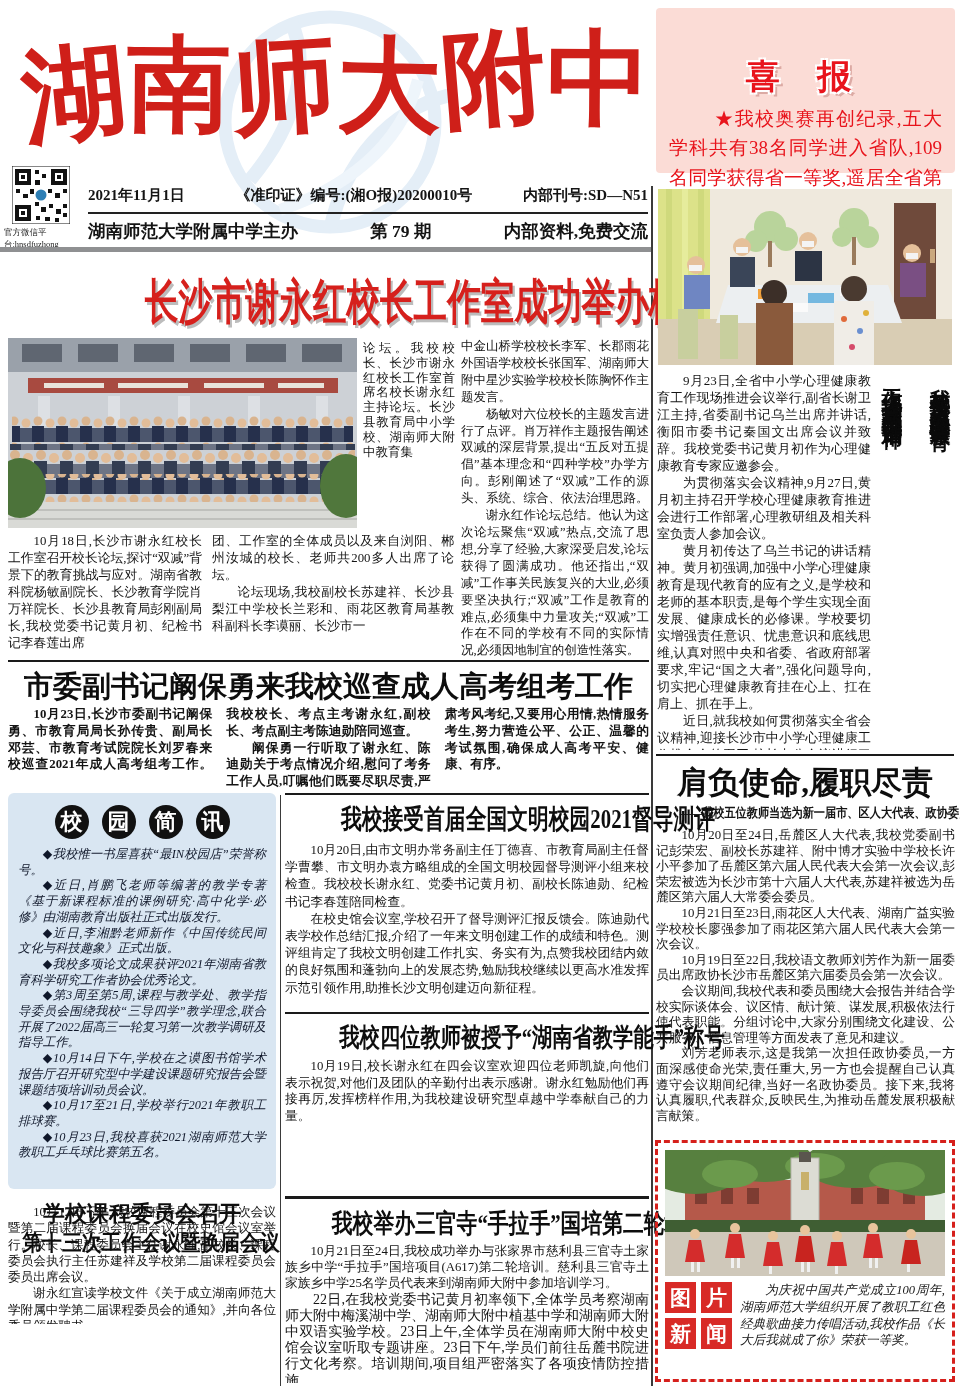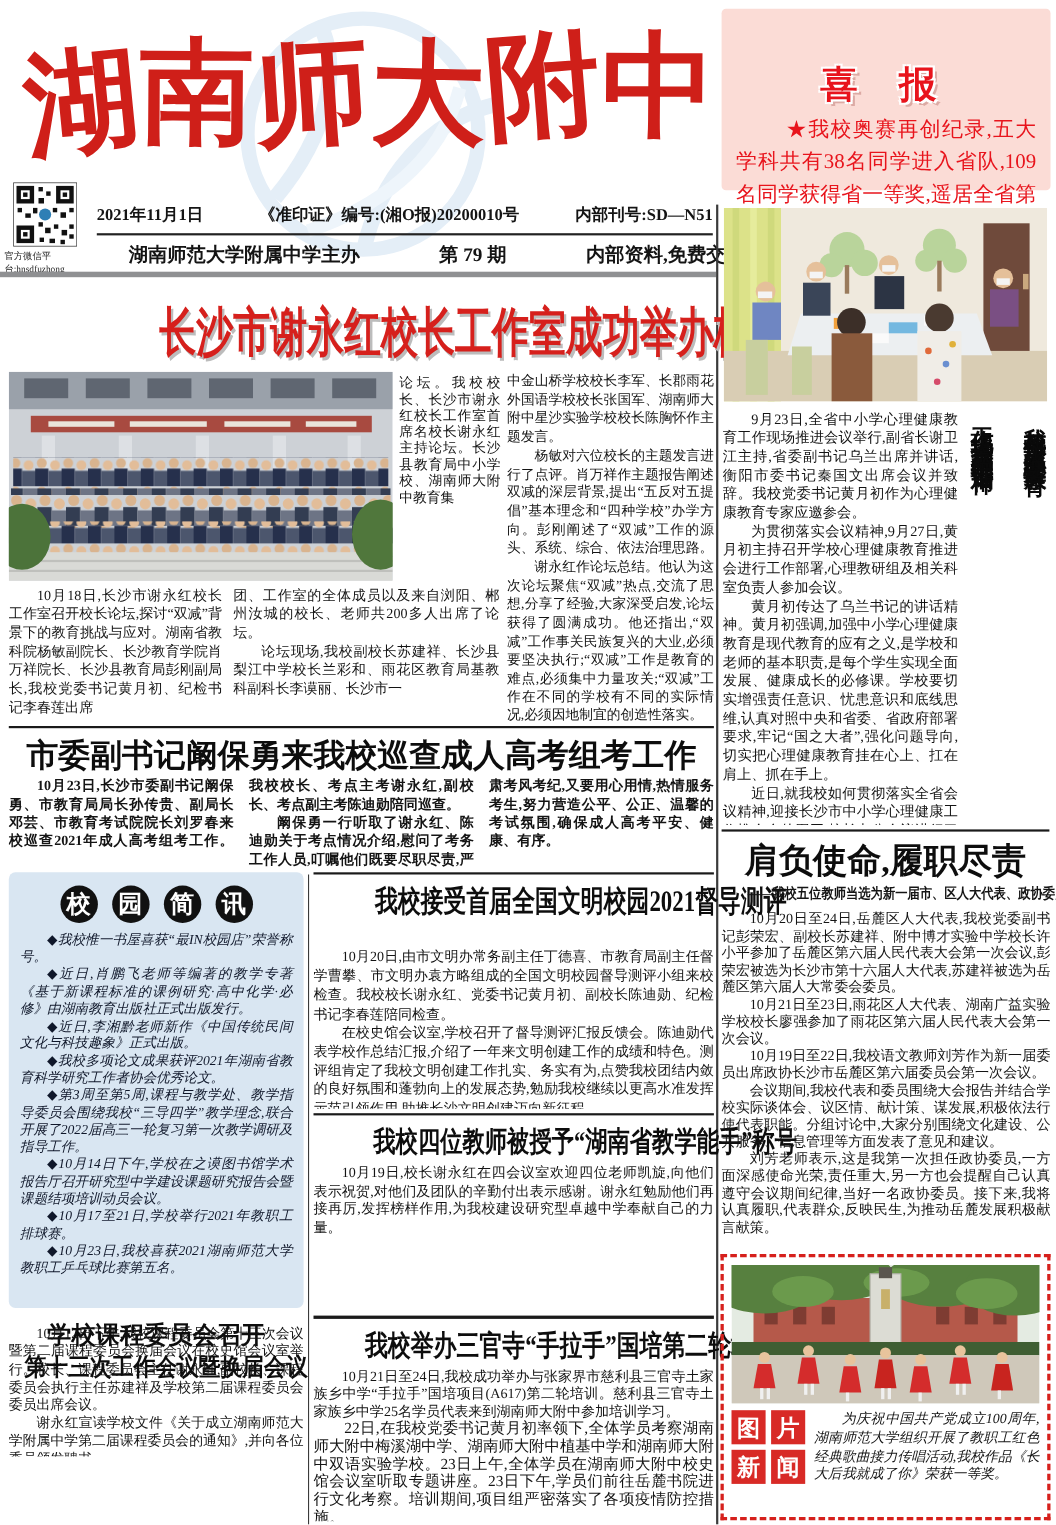--- a/index.html
+++ b/index.html
@@ -120,21 +120,21 @@
   <circle cx="29" cy="29" r="7" fill="#fff"></circle>
     <circle cx="29" cy="29" r="5.5" fill="#2e7fb5"></circle>
 </svg>
 <div class="abs qr-caption" style="left:4px; top:227px; width:86px;">官方微信平台:hnsdfuzhong</div>
 
 <div class="abs dateline" style="left:88px; top:186px; width:560px;">
   <span>2021年11月1日</span>
   <span>《准印证》编号:(湘O报)20200010号</span>
   <span>内部刊号:SD—N51</span>
 </div>
-<div class="abs publine" style="left:88px; top:219px; width:560px;margin-left:29px;">
+<div class="abs publine" style="left:88px; top:219px; width:560px;">
   <span>湖南师范大学附属中学主办</span>
   <span>第 79 期</span>
   <span>内部资料,免费交流</span>
 </div>
 <div class="abs thickbar" style="left:0; top:247px; width:651px; height:5px;"></div>
 
 <div class="abs goodnews" style="left:656px; top:8px; width:299px; height:165px;">
   <div class="goodnews-title">喜 报</div>
   <div class="goodnews-body">★我校奥赛再创纪录,五大学科共有38名同学进入省队,109名同学获得省一等奖,遥居全省第一!</div>
 </div>
@@ -227,21 +227,21 @@
   <p>◆10月14日下午,学校在之谟图书馆学术报告厅召开研究型中学建设课题研究报告会暨课题结项培训动员会议。</p>
   <p>◆10月17至21日,学校举行2021年教职工排球赛。</p>
   <p>◆10月23日,我校喜获2021湖南师范大学教职工乒乓球比赛第五名。</p>
 </div>
 
 <div class="abs hr" style="left:285px; top:793px; width:364px; height:1.5px;"></div>
 <div class="abs center" style="left:285px; top:801px; width:364px; height:36px;">
   <span class="black-headline nowrap" style="font-size:27px; transform:scaleX(0.77);">我校接受首届全国文明校园2021督导测评</span>
 </div>
 <div class="abs" style="left:285px; top:842px; width:364px; height:166px; overflow:hidden;">
-  <p class="body indent" style="font-size:12.8px; line-height:17.2px;margin-top:20px;">10月20日,由市文明办常务副主任丁德喜、市教育局副主任督学曹攀、市文明办袁方略组成的全国文明校园督导测评小组来校检查。我校校长谢永红、党委书记黄月初、副校长陈迪勋、纪检书记李春莲陪同检查。</p>
+  <p class="body indent" style="font-size:12.8px; line-height:17.2px;">10月20日,由市文明办常务副主任丁德喜、市教育局副主任督学曹攀、市文明办袁方略组成的全国文明校园督导测评小组来校检查。我校校长谢永红、党委书记黄月初、副校长陈迪勋、纪检书记李春莲陪同检查。</p>
   <p class="body indent" style="font-size:12.8px; line-height:17.2px;">在校史馆会议室,学校召开了督导测评汇报反馈会。陈迪勋代表学校作总结汇报,介绍了一年来文明创建工作的成绩和特色。测评组肯定了我校文明创建工作扎实、务实有为,点赞我校团结内敛的良好氛围和蓬勃向上的发展态势,勉励我校继续以更高水准发挥示范引领作用,助推长沙文明创建迈向新征程。</p>
 </div>
 
 <div class="abs hr" style="left:285px; top:1012px; width:364px; height:1.5px;"></div>
 <div class="abs center" style="left:285px; top:1020px; width:364px; height:36px;">
   <span class="black-headline nowrap" style="font-size:26px; transform:scaleX(0.78);">我校四位教师被授予“湖南省教学能手”称号</span>
 </div>
 <div class="abs" style="left:285px; top:1058px; width:364px; height:134px; overflow:hidden;">
   <p class="body indent" style="font-size:12.8px; line-height:16.6px;">10月19日,校长谢永红在四会议室欢迎四位老师凯旋,向他们表示祝贺,对他们及团队的辛勤付出表示感谢。谢永红勉励他们再接再厉,发挥榜样作用,为我校建设研究型卓越中学奉献自己的力量。</p>
 </div>

